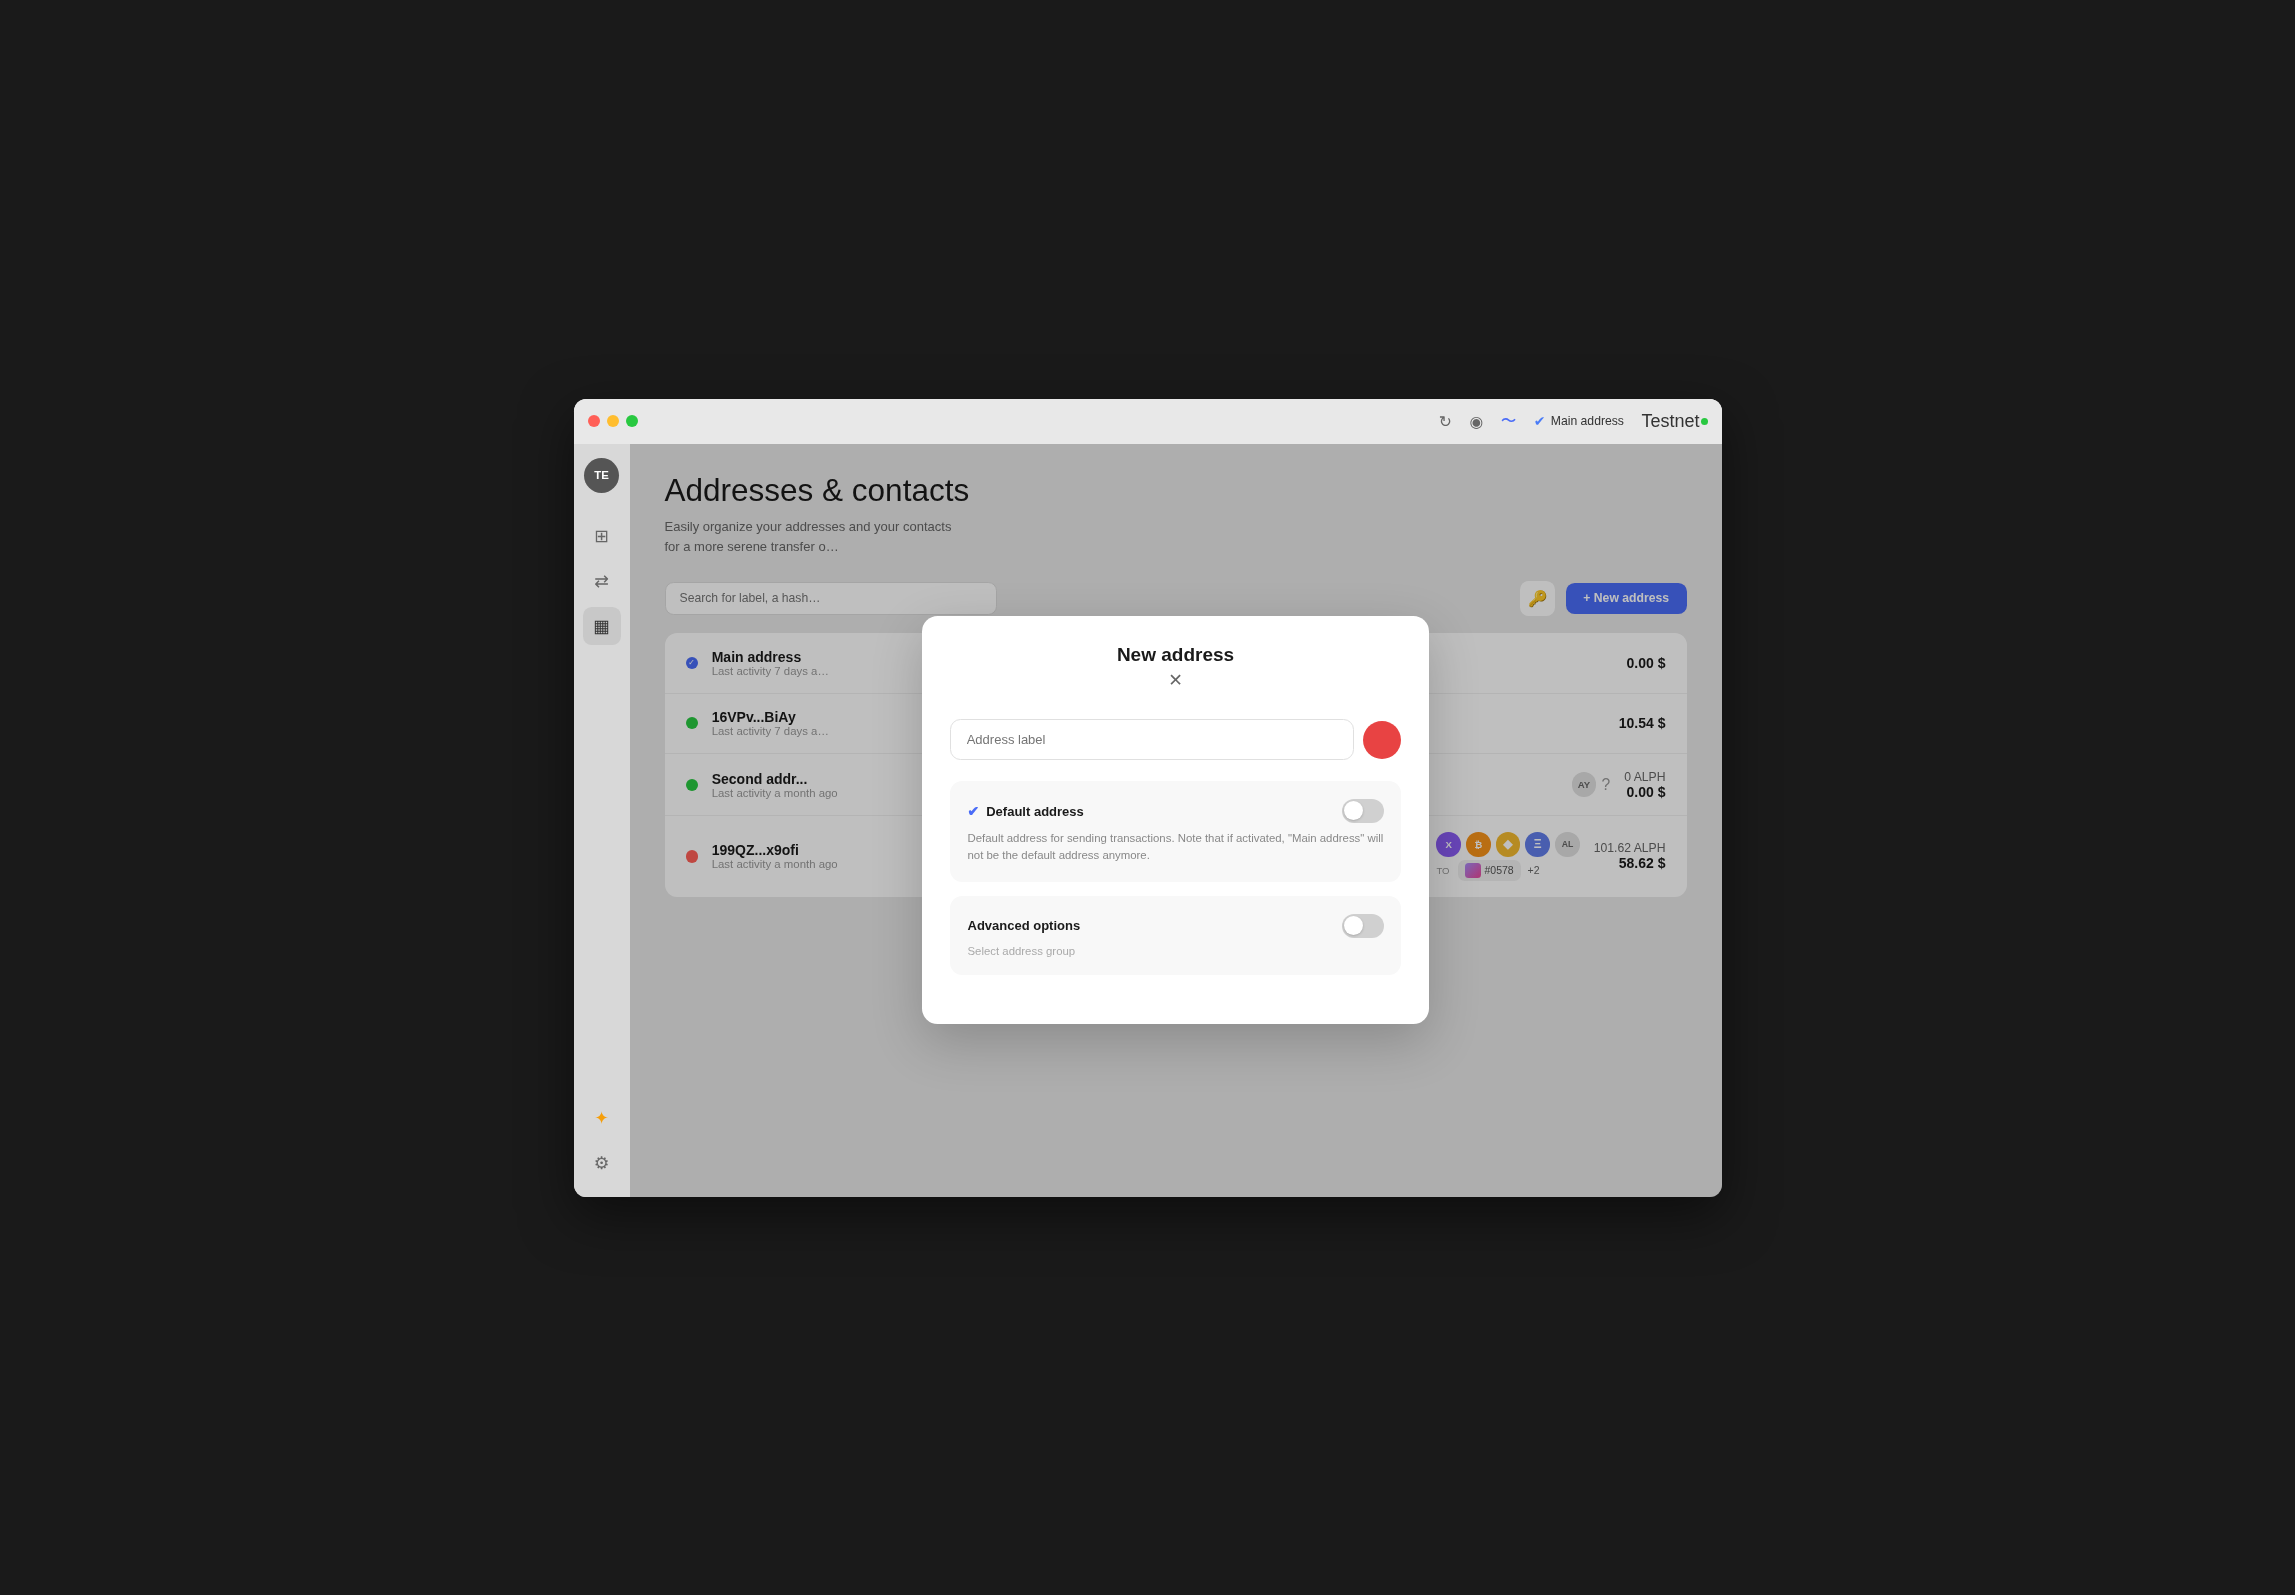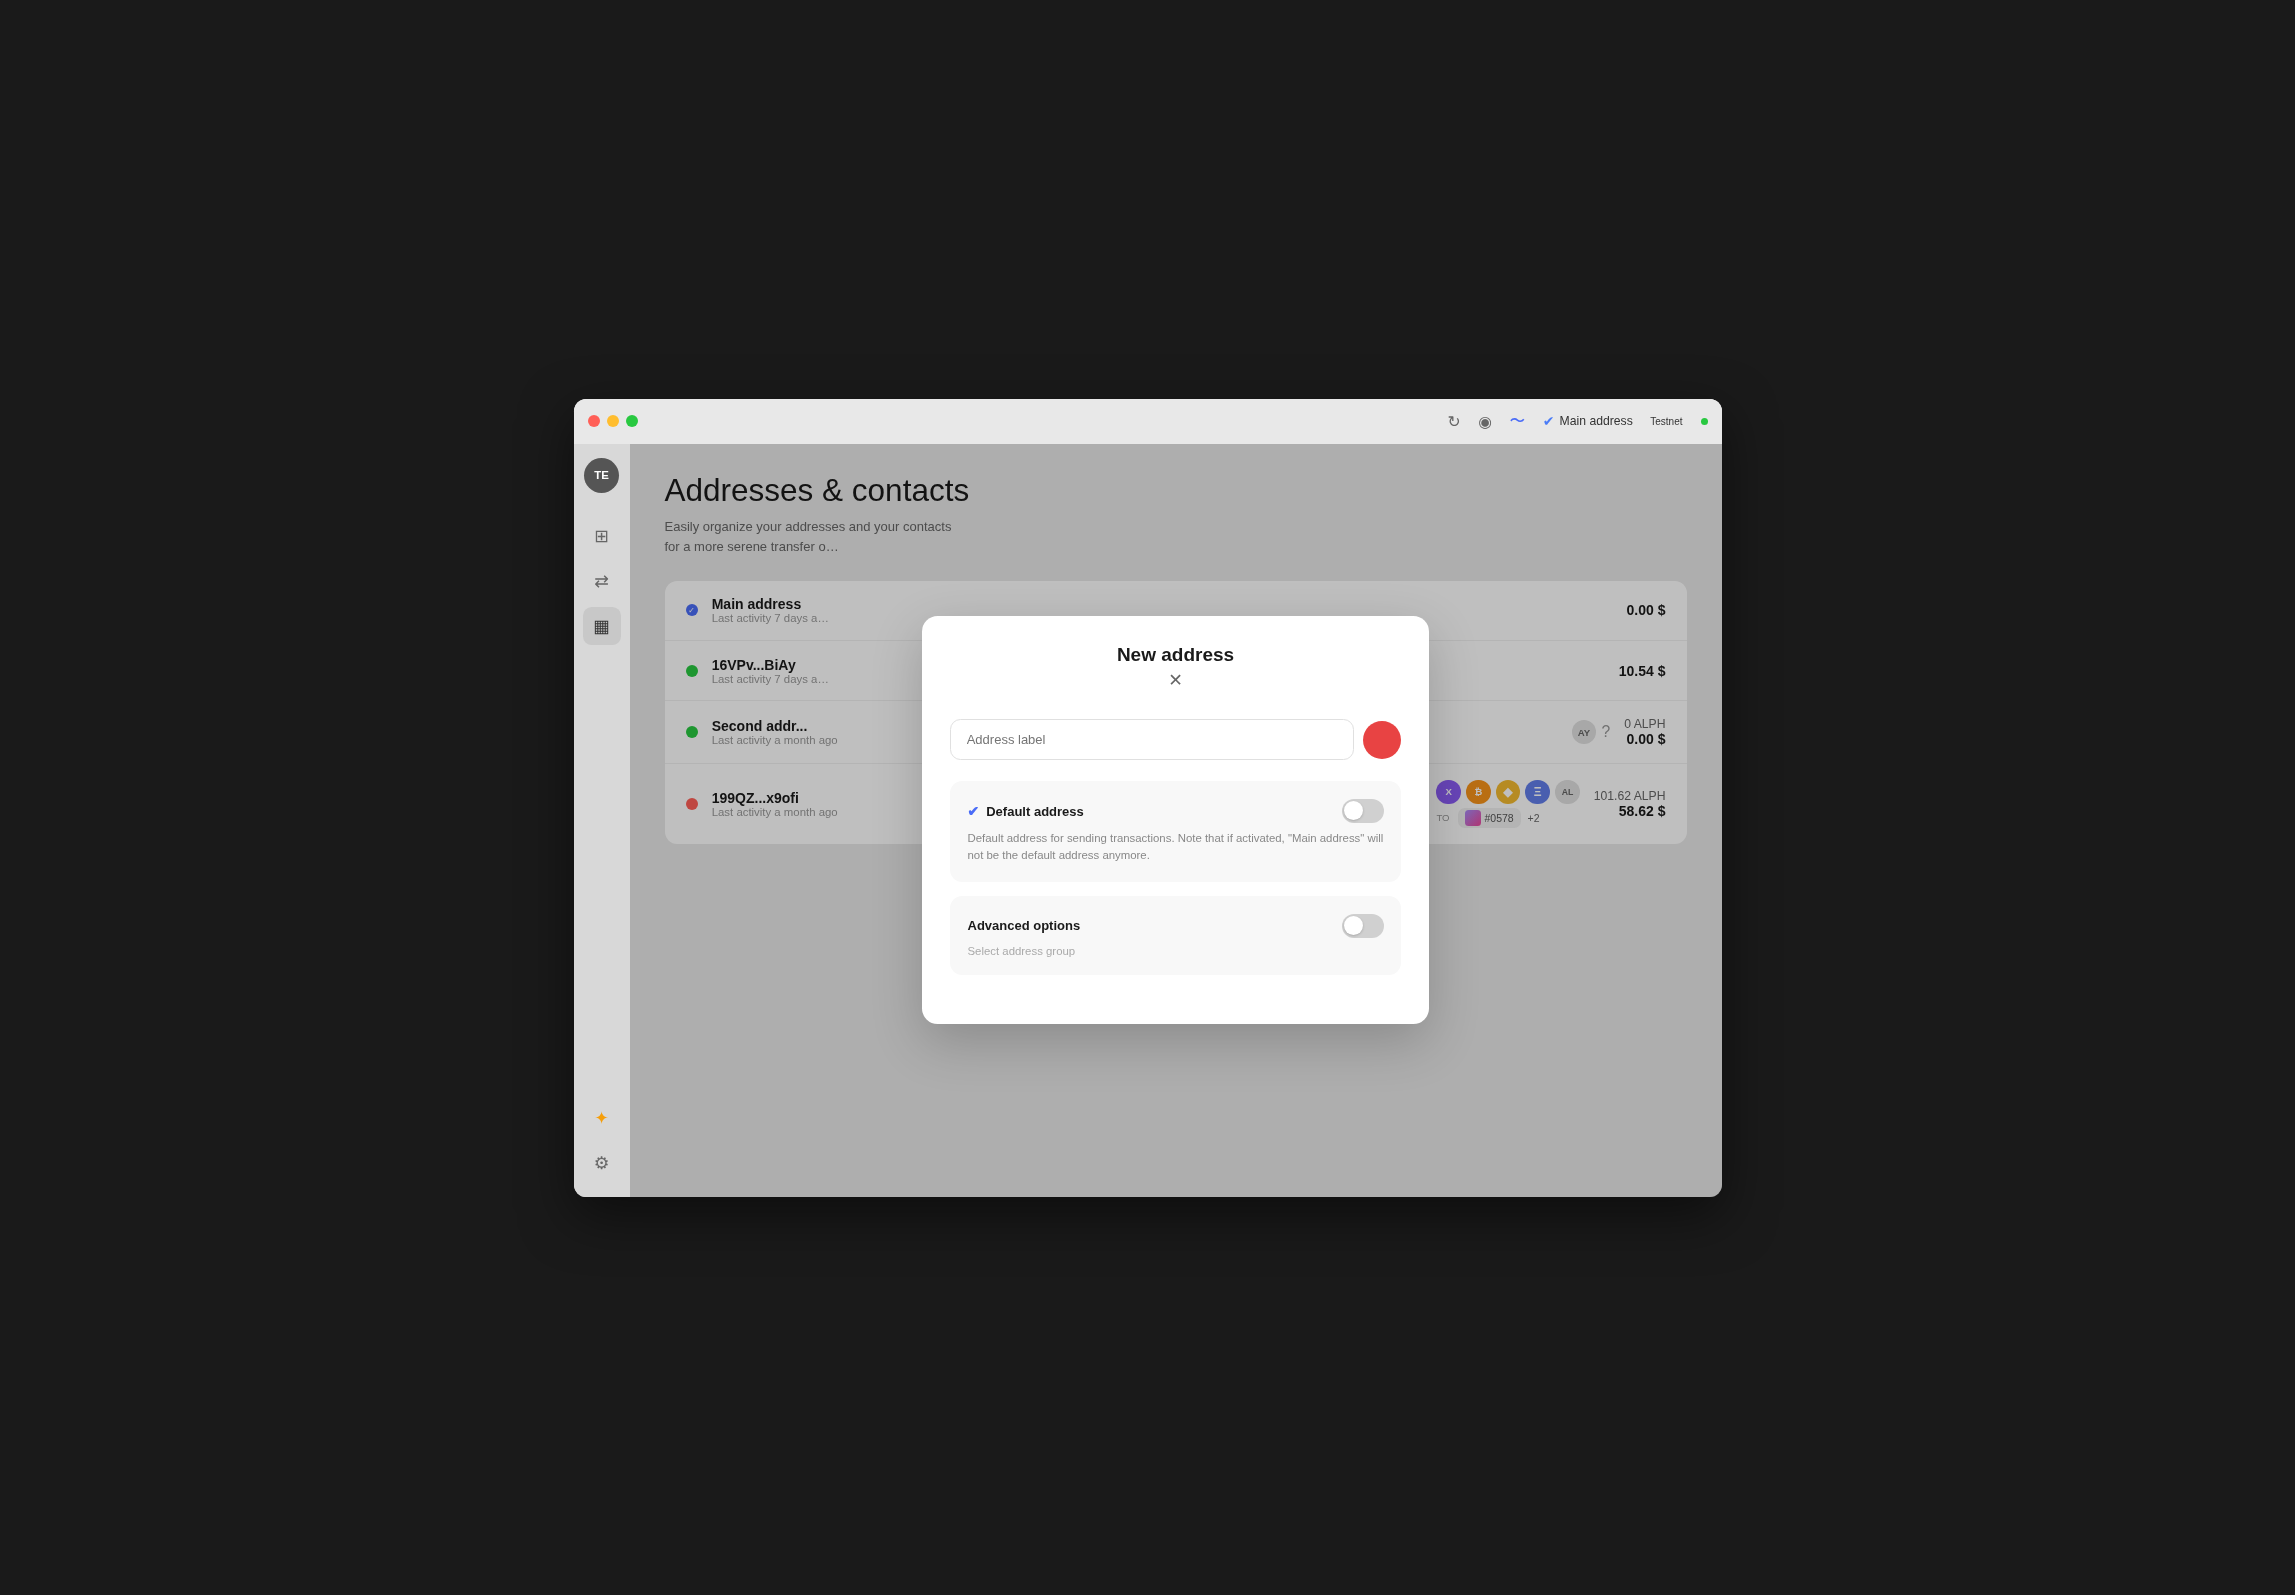--- a/index.html
+++ b/index.html
@@ -59,22 +59,22 @@
       font-size: 12.2px;
       color: #333;
     }
     .main-address-badge .check-icon {
       color: #4a7cf7;
       font-size: 14px;
     }
     .testnet-badge {
       display: flex;
       align-items: center;
-      gap: 18px;
-      font-size: 10px;
+      gap: 1px;
+      font-size: 18px;
       color: #333;
     }
     .testnet-dot {
       width: 7px;
       height: 7px;
       border-radius: 50%;
       background: #28c840;
     }
     .app-body {
       display: flex;
@@ -499,20 +499,29 @@
       </div>
       <div class="sidebar-item">
         <span>⚙</span>
       </div>
     </div>
 
     <div class="main-content">
       <h1 class="page-title">Addresses &amp; contacts</h1>
       <p class="page-subtitle">Easily organize your addresses and your contacts for a more serene transfer o…</p>
 
+      <div class="toolbar">
+        <input class="search-input" type="text" placeholder="Search for label, a hash…" style="">
+        <div class="toolbar-right">
+          <button class="icon-btn">
+            <span>🔑</span>
+          </button>
+          <button class="new-address-btn">+ New address</button>
+        </div>
+      </div>
 
       <div class="address-list">
 
         <div class="address-row">
           <div class="addr-indicator blue-check">✓</div>
           <div class="addr-info">
             <div class="addr-name">Main address</div>
             <div class="addr-activity">Last activity 7 days a…</div>
           </div>
           <div class="addr-amount">

